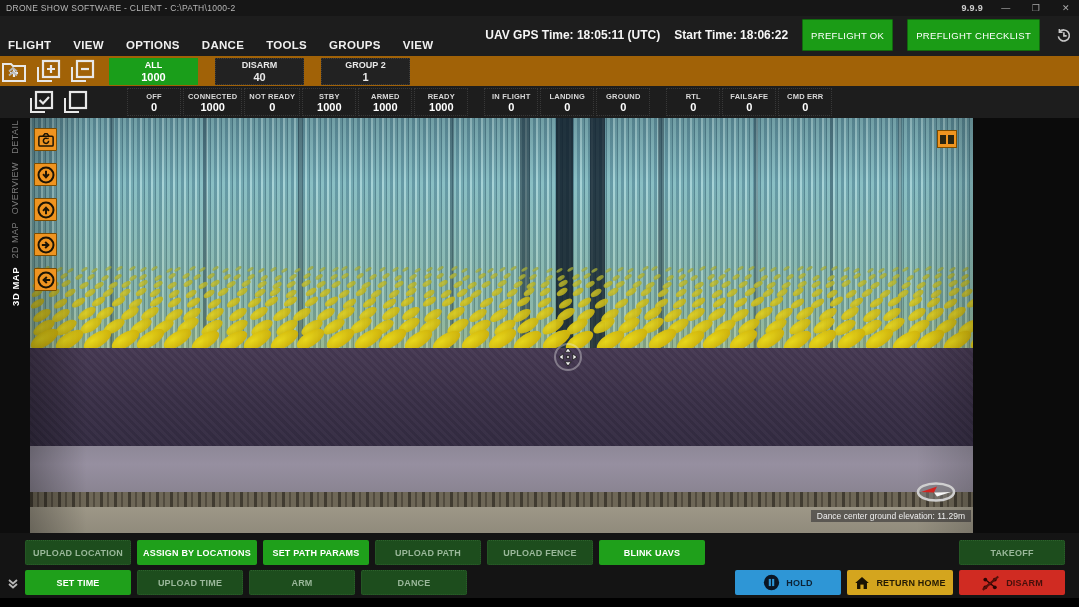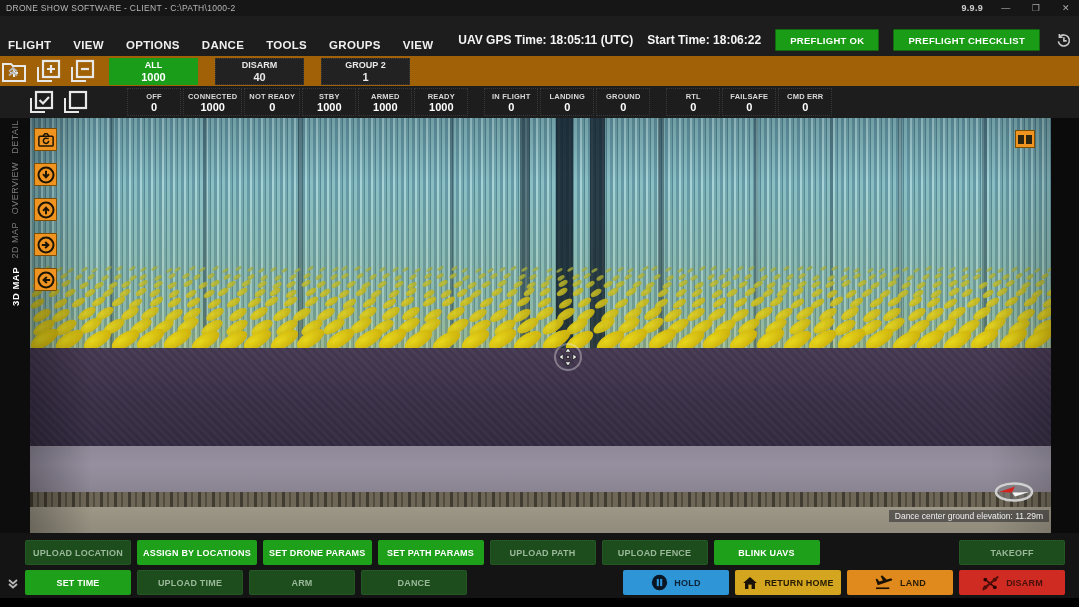--- a/index.html
+++ b/index.html
@@ -15,22 +15,22 @@
   .win-controls .ver { color:#cfcfcf; font-weight:bold; }
   .win-controls span.ctl { cursor:default; width:14px; text-align:center; }
 
   
   .menubar { position:absolute; left:0; top:16px; width:100%; height:40px; background:#1d1d1d;
     display:flex; align-items:flex-end; padding:0 6px 5px 8px; }
   .menu-items { display:flex; gap:22px; }
   .menu-item { color:#f0f0f0; font-size:11.5px; font-weight:bold; letter-spacing:.3px; }
   .menu-right { margin-left:auto; display:flex; align-items:center; gap:14px; }
   .time-label { color:#f5f5f5; font-size:12px; font-weight:bold; }
-  .preflight { background:#1b9c16; border:1px solid #116a0e; color:#fff; font-weight:bold;
-    font-size:9.5px; height:22px; padding:0 14px; font-family:inherit; letter-spacing:.3px; border-radius:1px; }
+  .preflight { background:#1b9c16; border:1px solid #116a0e; color:#fff; font-weight:normal;
+    font-size:9.5px; height:32px; padding:0 8px; font-family:inherit; letter-spacing:.3px; border-radius:1px; }
   .hist-icon { display:inline-flex; width:19px; height:19px; }
 
   
   .grouprow { position:absolute; left:0; top:56px; width:100%; height:30px; background:#a16207;
     display:flex; align-items:center; }
   .chev { position:absolute; left:6px; top:8px; width:14px; height:14px; }
   .icon-btn { width:27px; height:25px; display:flex; align-items:center; justify-content:center; margin-right:7px; }
   .grouprow .icon-btn:first-of-type { margin-left:27px; }
   .group-tabs { display:flex; gap:17px; margin-left:7px; }
   .gtab { width:89px; height:27px; display:flex; flex-direction:column; align-items:center; justify-content:center;
@@ -51,21 +51,21 @@
   .c-value { color:#fff; font-size:11px; font-weight:bold; }
 
   
   .map { position:absolute; left:0; top:118px; width:1079px; height:415px; background:#0b0b0b; }
   .side-strip { position:absolute; left:0; top:0; width:30px; height:100%; background:#0d0d0d;
     display:flex; flex-direction:column; align-items:center; padding-top:2px; gap:8px; }
   .vtab { writing-mode:vertical-rl; transform:rotate(180deg); color:#7c7c7c; font-size:9px;
     letter-spacing:.5px; white-space:nowrap; }
   .vtab.selected { color:#fff; font-weight:bold; font-size:9.5px; }
 
-  .scene { position:absolute; left:30px; top:0; width:1021px; height:415px; overflow:hidden; }
+  .scene { position:absolute; left:30px; top:0; width:943px; height:415px; overflow:hidden; }
   .sky { position:absolute; left:0; top:0; width:100%; height:232px;
     background:
       repeating-linear-gradient(90deg, rgba(172,216,219,.85) 0 2px, rgba(108,162,172,.55) 2px 4px,
         rgba(48,94,110,.5) 4px 5px, rgba(142,196,200,.7) 5px 8px, rgba(72,124,140,.45) 8px 11px),
       linear-gradient(180deg,#7fb3bc,#7cb2b8); }
   .sky::after { content:""; position:absolute; inset:0;
     background:linear-gradient(180deg, rgba(0,10,20,.18), rgba(0,0,0,0) 28%,
       rgba(148,158,84,.22) 80%, rgba(182,172,62,.38) 100%); }
   .skyband { position:absolute; top:0; height:232px; background:#121e2a; }
   .drone { position:absolute; border-radius:50%; }
@@ -846,23 +846,20 @@
         </svg>
     </span>
     <div class="t-row r1" id="row1">
         <button class="tbtn dim">
           <span class="blabel">UPLOAD LOCATION</span>
         </button>
         <button class="tbtn bright">
           <span class="blabel">ASSIGN BY LOCATIONS</span>
         </button>
         <button class="tbtn bright">
-          <span class="blabel">SET DRONE PARAMS</span>
-        </button>
-        <button class="tbtn bright">
           <span class="blabel">SET PATH PARAMS</span>
         </button>
         <button class="tbtn dim">
           <span class="blabel">UPLOAD PATH</span>
         </button>
         <button class="tbtn dim">
           <span class="blabel">UPLOAD FENCE</span>
         </button>
         <button class="tbtn bright">
           <span class="blabel">BLINK UAVS</span>
@@ -895,29 +892,20 @@
           <span class="blabel">HOLD</span>
         </button>
         <button class="tbtn gold">
           <span class="bicon">
             <svg width="16" height="16" viewBox="0 0 20 20">
               <path d="M10 2.5l8.5 7.5h-2.3v7.5H3.8V10H1.5z" fill="#191203"></path>
               <rect x="8" y="12" width="4" height="5.5" fill="#d4a51e"></rect>
             </svg>
           </span>
           <span class="blabel">RETURN HOME</span>
-        </button>
-        <button class="tbtn orange">
-          <span class="bicon">
-            <svg width="20" height="16" viewBox="0 0 22 18">
-              <path d="M1.5 4.5l1.8-.3 2.4 3 4-1L7.2 1l2-.4 4.7 4.6 4.6-1.2c1.6-.4 2.5 1.6 1 2.3L4 11.5z" fill="#191203"></path>
-              <rect x="2" y="14" width="15" height="1.8" fill="#191203"></rect>
-            </svg>
-          </span>
-          <span class="blabel">LAND</span>
         </button>
         <button class="tbtn red">
           <span class="bicon">
             <svg width="19" height="16" viewBox="0 0 22 18">
               <g fill="#2a0604">
                 <circle cx="5" cy="5" r="2.2"></circle>
                 <circle cx="16" cy="5" r="2.2"></circle>
                 <circle cx="5" cy="14" r="2.2"></circle>
                 <circle cx="16" cy="14" r="2.2"></circle>
                 <rect x="9" y="8" width="3.5" height="3.5"></rect>

